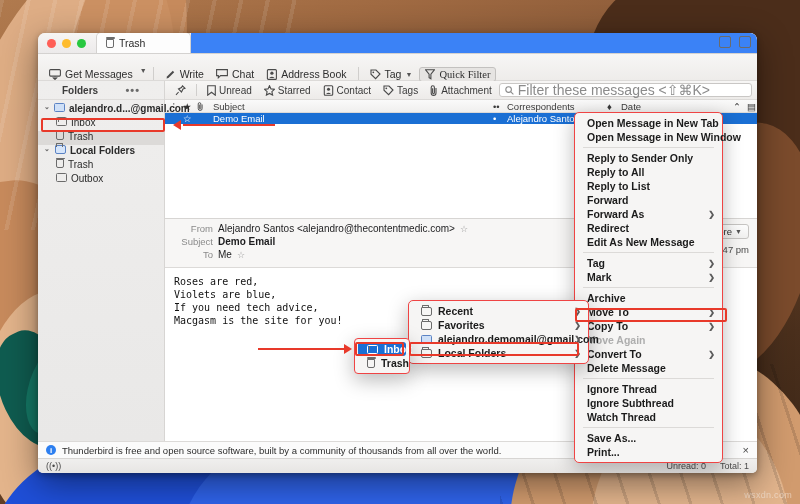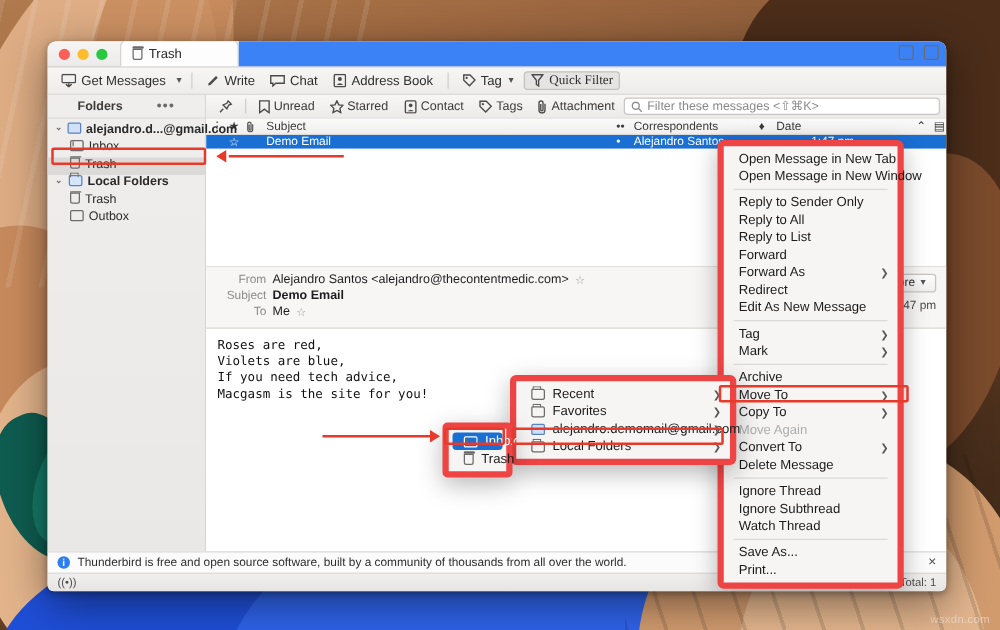--- a/index.html
+++ b/index.html
@@ -88,21 +88,21 @@
   }
   .tabs-rest { flex:1; height:21px; background:#3b82f6; }
   .win-right { position:absolute; right:6px; top:3px; display:flex; gap:8px; align-items:center; }
   .mini-ic { width:12px; height:12px; border:1.2px solid #6b6b6b; border-radius:2px;
              display:flex; flex-direction:column; }
 
   
   .toolbar {
     height:22px; background:linear-gradient(#f7f6f5,#eeecea);
     border-bottom:1px solid #dcdad8;
-    display:flex; align-items:center; padding:0 6px; gap:2px; flex:0 0 auto;
+    display:flex; align-items:flex-start; padding:13px 6px; gap:2px; flex:0 0 auto;
   }
   .tb {
     display:flex; align-items:center; gap:4px; padding:1px 5px;
     border-radius:3px; font-size:10.5px; color:#2e2e2e; white-space:nowrap;
   }
   .tb.framed { border:1px solid #c3c1bf; background:#e6e4e2;font-family:Liberation Serif, serif; }
   .tb-sep { width:1px; height:13px; background:#d0cecc; margin:0 4px; }
   .chev { font-size:7px; color:#555; }
   .search-wrap { margin-left:auto; display:flex; align-items:center; gap:7px; }
   .search-box {
@@ -146,21 +146,21 @@
     border-bottom:1px solid #dcdad8;
     display:flex; align-items:center; padding:0 5px; gap:2px;
   }
   .qf { display:flex; align-items:center; gap:3px; padding:1px 5px;
         font-size:10px; color:#3a3a3a; border-radius:3px; white-space:nowrap; }
   .qf-sep { width:1px; height:12px; background:#d0cecc; margin:0 3px; }
   .filter-box {
     margin-left:auto; width:262px; height:14px; background:#fff;
     border:1px solid #c9c7c5; border-radius:3px;
     display:flex; align-items:center; gap:4px; padding:0 5px;
-    font-size:10px; color:#8b8b8b;
+    font-size:14px; color:#8b8b8b;
   }
 
   
   .colhead {
     height:13px; background:linear-gradient(#fafafa,#f0efee);
     border-bottom:1px solid #dcdad8; display:flex; align-items:center;
     font-size:9.5px; color:#3a3a3a;
   }
   .ch { display:flex; align-items:center; height:100%; padding:0 4px; }
   .ch.sub { width:280px; }
@@ -210,23 +210,23 @@
   .statusbar {
     height:15px; background:linear-gradient(#f0efee,#e7e5e3);
     border-top:1px solid #d7d5d3; display:flex; align-items:center;
     padding:0 8px; font-size:9px; color:#4a4a4a; flex:0 0 auto;
   }
   .sb-right { margin-left:auto; display:flex; gap:14px; }
 
   
   .menu {
     position:absolute; background:#f6f5f4;
-    border:5px solid #ef4444; border-radius:5px;
+    border:1px solid #ef4444; border-radius:5px;
     box-shadow:0 6px 20px rgba(0,0,0,.28);
-    padding:3px 0; font-size:10.5px; color:#1b1b1b; z-index:40;
+    padding:3px 0; font-size:10.5px; color:#1b1b1b; z-index:40;font-weight:bold;
   }
   .mi {
     height:14px; display:flex; align-items:center;
     padding:0 20px 0 12px; white-space:nowrap; position:relative;
   }
   .mi.dis { color:#aeaeae; }
   .mi .arr { position:absolute; right:7px; font-size:8px; color:#5a5a5a; }
   .msep { height:1px; background:#dcdad8; margin:3px 8px; }
   .mi .fic { margin-right:6px; }
 

